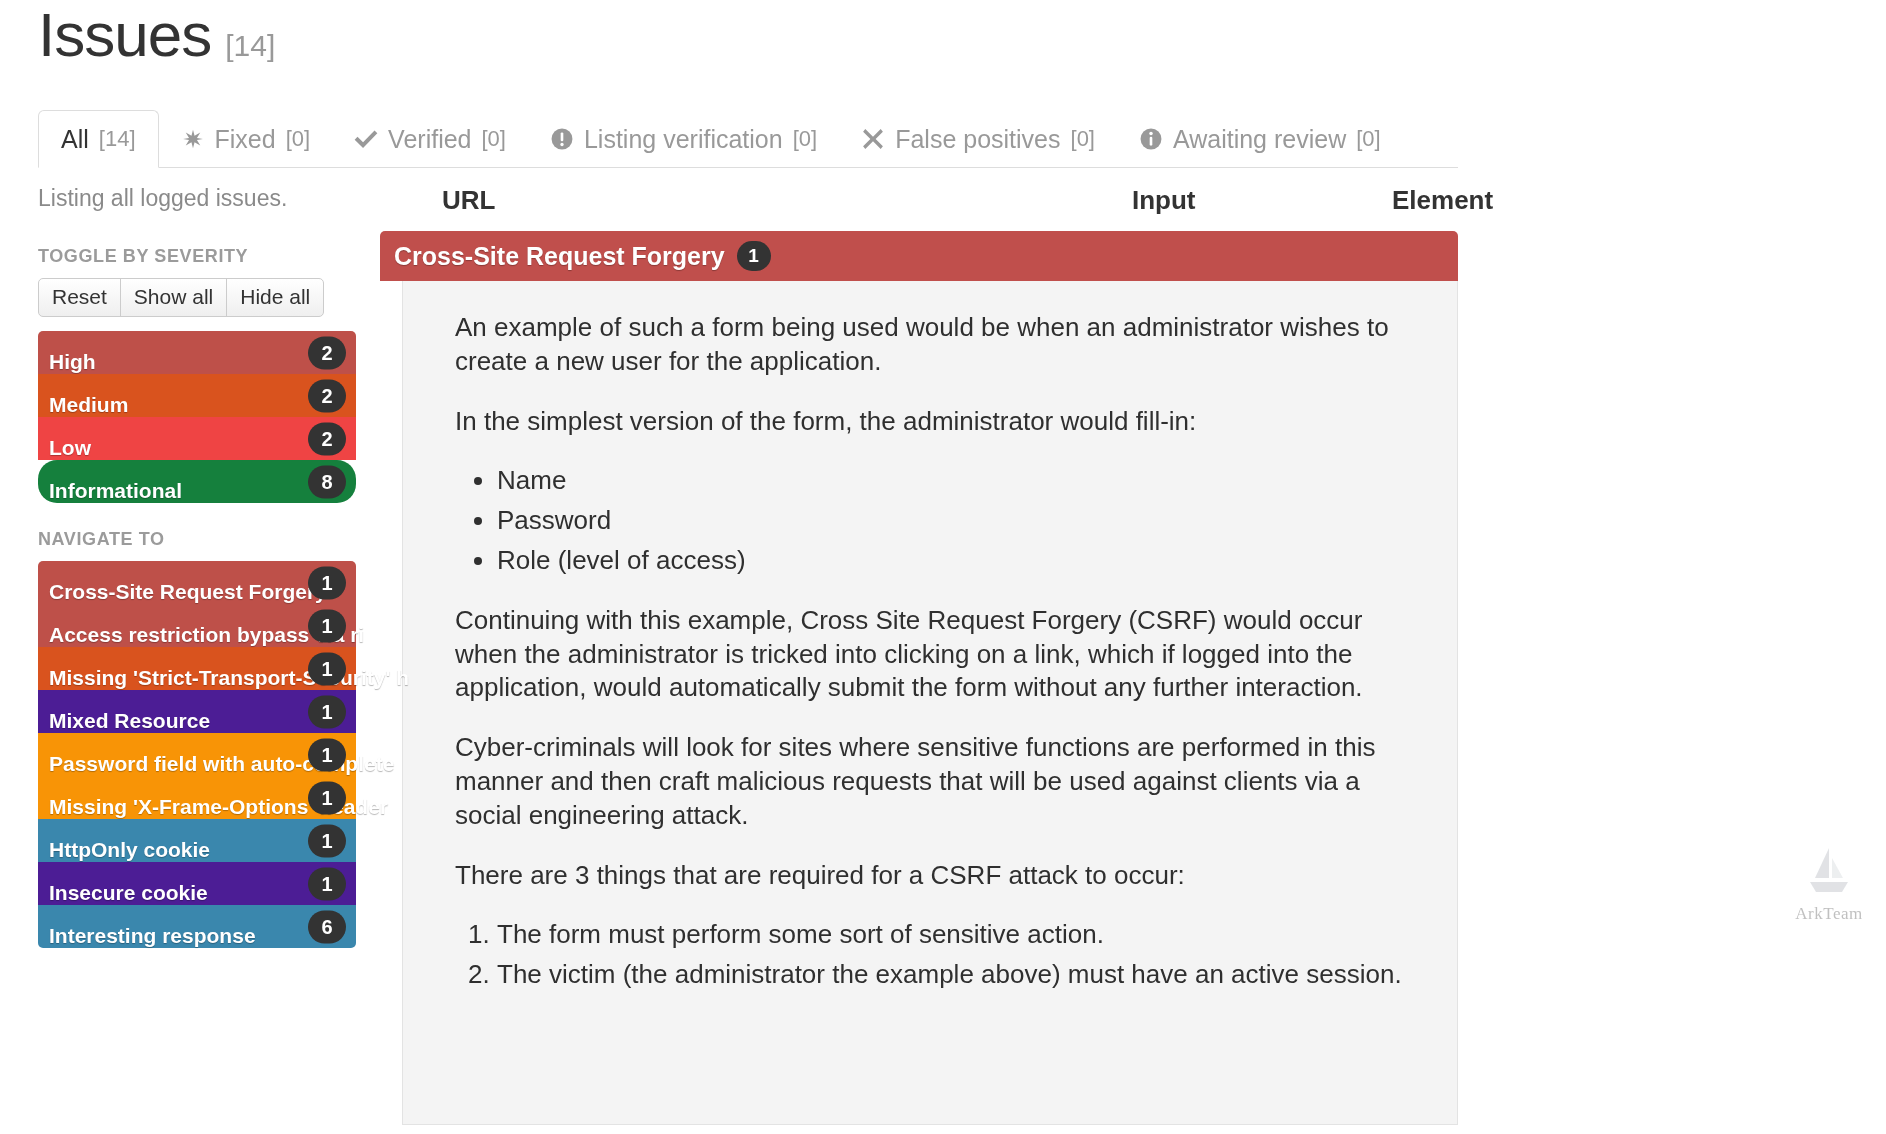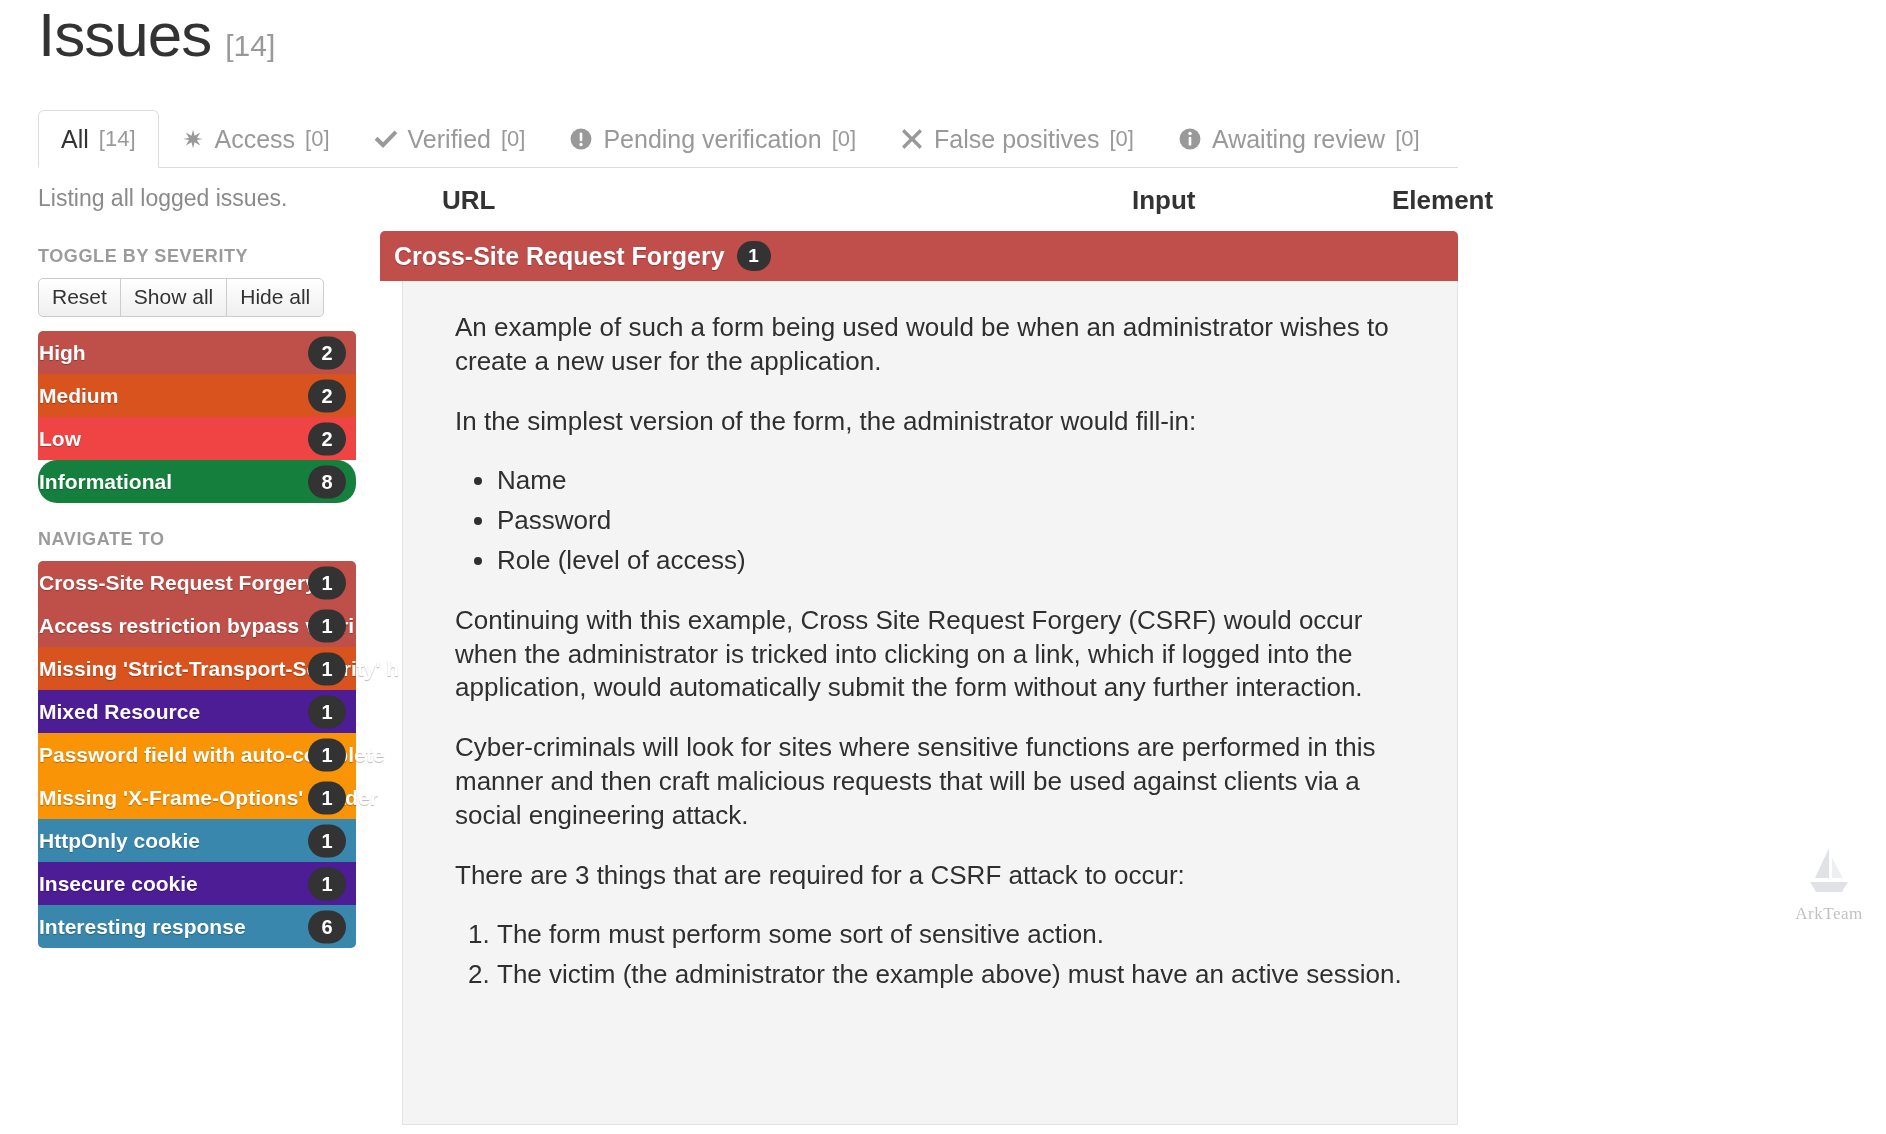--- a/index.html
+++ b/index.html
@@ -74,22 +74,22 @@
   }
   .btn-group button:first-child {
     border-radius: 5px 0 0 5px; margin-left: 0;
   }
   .btn-group button:last-child { border-radius: 0 5px 5px 0; }
 
   .sev-list { border-radius: 5px; overflow: hidden; width: 318px; }
   .sev-row, .nav-row {
     position: relative;
     height: 43px;
-    display: flex; align-items: center;
-    padding-left: 1px;
+    display: flex; align-items: flex-end;
+    padding-left: 11px;
     color: #ffffff;
     font-size: 21px; font-weight: bold;
     cursor: pointer;
     white-space: nowrap;
   }
   .sev-row .lbl, .nav-row .lbl { text-shadow: 0 1px 1px rgba(0,0,0,.28); }
   .badge {
     position: absolute; right: 10px; top: 50%;
     transform: translateY(-50%);
     min-width: 38px; height: 33px;
@@ -186,41 +186,41 @@
       <div class="tab active">
         <span>All</span>
         <span class="cnt">[14]</span>
       </div>
       <div class="tab">
         <span class="ic">
           <svg width="22" height="22" viewBox="0 0 20 20">
             <path fill="currentColor" d="M10 1.5 L11.4 7 L16.6 4.2 L13.6 9.1 L19 10 L13.6 10.9 L16.6 15.8 L11.4 13 L10 18.5 L8.6 13 L3.4 15.8 L6.4 10.9 L1 10 L6.4 9.1 L3.4 4.2 L8.6 7 Z"></path>
           </svg>
         </span>
-        <span>Access</span>
+        <span>Fixed</span>
         <span class="cnt">[0]</span>
       </div>
       <div class="tab">
         <span class="ic">
           <svg width="24" height="22" viewBox="0 0 22 18">
             <path fill="currentColor" d="M8.3 17.2 L0.6 9.6 L3.2 7 L8.3 12 L18.8 1.2 L21.4 3.8 Z"></path>
           </svg>
         </span>
         <span>Verified</span>
         <span class="cnt">[0]</span>
       </div>
       <div class="tab">
         <span class="ic">
           <svg width="22" height="22" viewBox="0 0 20 20">
             <circle cx="10" cy="10" r="9.5" fill="currentColor"></circle>
             <rect x="8.8" y="4" width="2.4" height="8" rx="1.1" fill="#ffffff"></rect>
             <circle cx="10" cy="15" r="1.5" fill="#ffffff"></circle>
           </svg>
         </span>
-        <span>Pending verification</span>
+        <span>Listing verification</span>
         <span class="cnt">[0]</span>
       </div>
       <div class="tab">
         <span class="ic">
           <svg width="22" height="22" viewBox="0 0 20 20">
             <path fill="currentColor" d="M3 1 L10 8 L17 1 L19 3.4 L12.4 10 L19 16.6 L17 19 L10 12 L3 19 L1 16.6 L7.6 10 L1 3.4 Z"></path>
           </svg>
         </span>
         <span>False positives</span>
         <span class="cnt">[0]</span>

